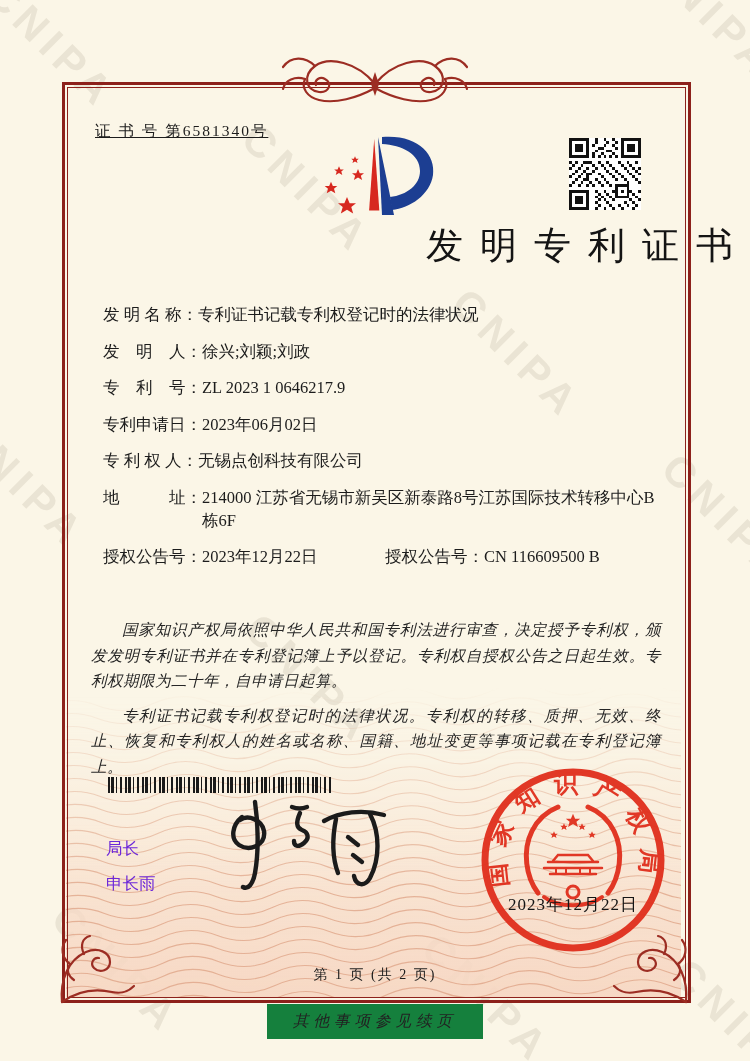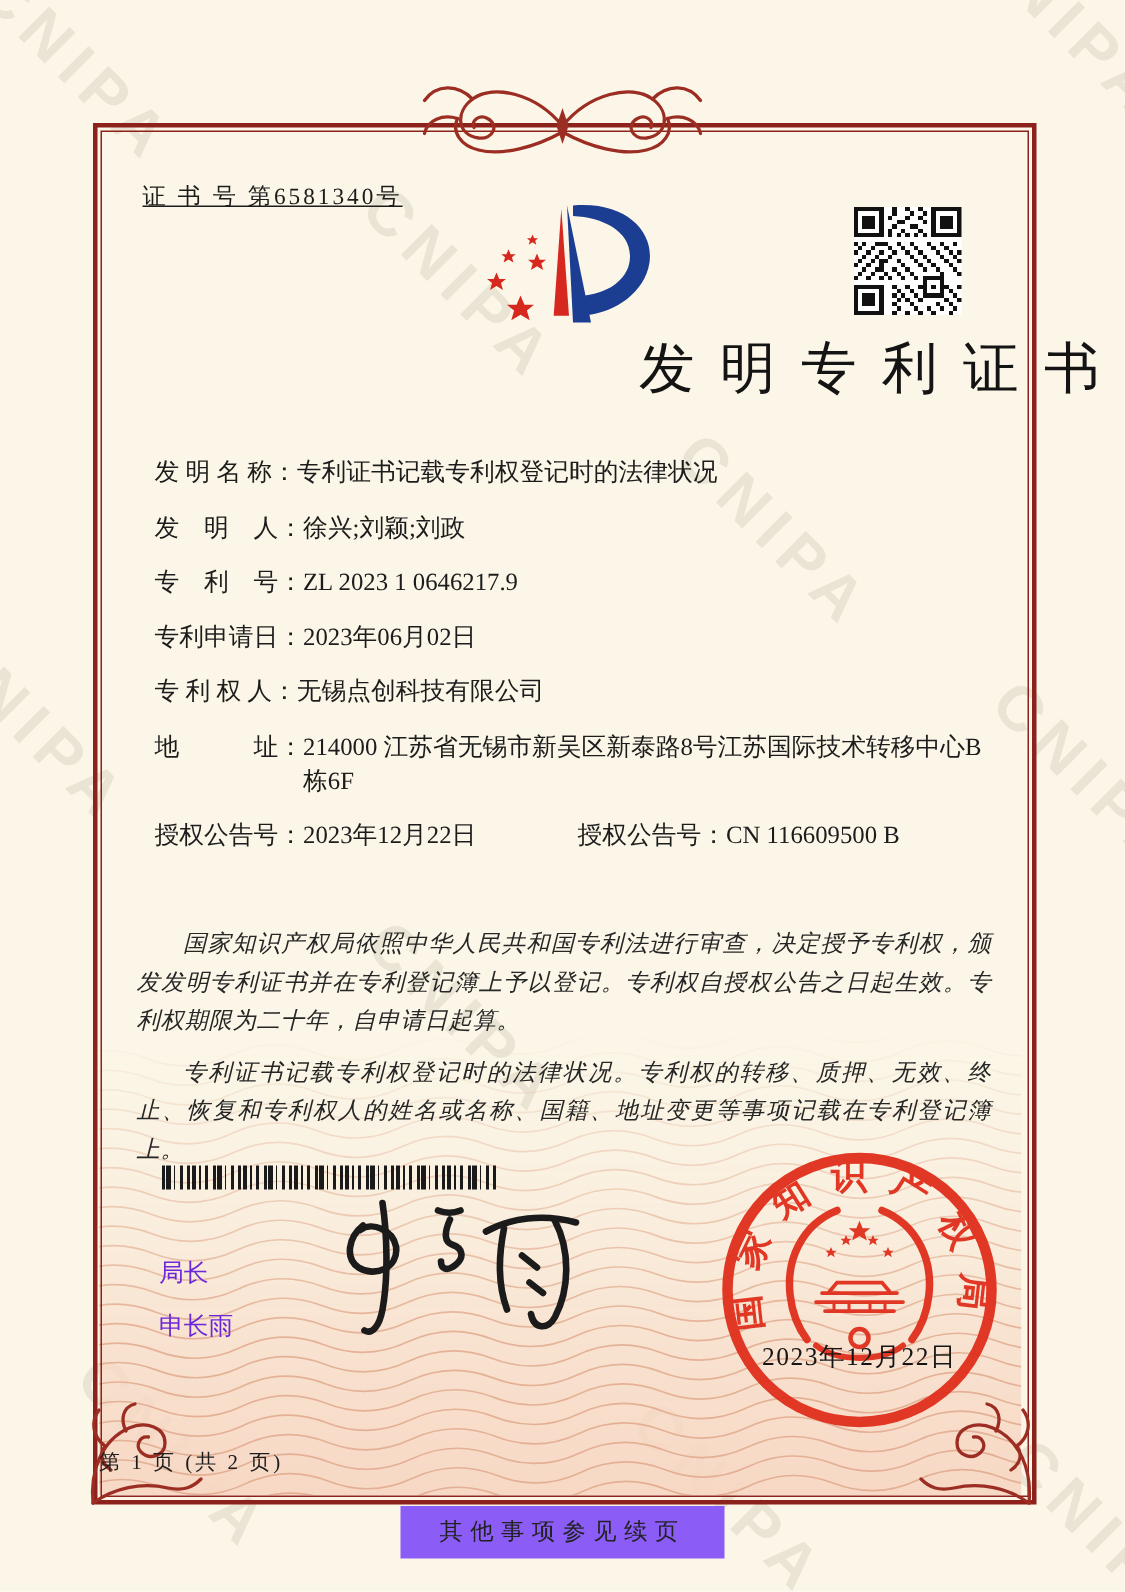--- a/index.html
+++ b/index.html
@@ -32,24 +32,24 @@
   .paras{position:absolute;left:91px;top:617px;width:570px;z-index:4;font-size:15.5px;
          line-height:25.5px;color:#262626;font-style:italic;letter-spacing:.5px;text-align:justify;}
   .paras p{margin:0 0 9px 0;text-indent:2em;}
   .barcode{position:absolute;left:108px;top:777px;width:224px;height:16px;z-index:4;
            background:repeating-linear-gradient(90deg,#1a1a1a 0 2px,rgba(0,0,0,0) 2px 3px,#1a1a1a 3px 6px,rgba(0,0,0,0) 6px 8px,#1a1a1a 8px 9px,rgba(0,0,0,0) 9px 12px,#1a1a1a 12px 14px,rgba(0,0,0,0) 14px 17px);}
   .signer{position:absolute;left:106px;top:838px;z-index:4;
           font-family:"Liberation Sans","DejaVu Sans",sans-serif;font-size:16.5px;color:#6d28d9;}
   .signer div{margin-bottom:13px;}
   .seal-date{position:absolute;left:478px;top:893px;width:190px;text-align:center;
              font-size:17px;letter-spacing:1px;color:#151515;z-index:6;}
-  .page-num{position:absolute;left:66px;top:966px;width:618px;text-align:left;
+  .page-num{position:absolute;left:66px;top:966px;width:618px;text-align:center;
             font-size:14px;letter-spacing:2px;z-index:4;}
   .note-box{position:absolute;left:50%;top:1004px;transform:translateX(-50%);
-            background:#8b5cf6;padding:7px 26px;font-size:15.5px;
+            background:#15803d;padding:7px 26px;font-size:15.5px;font-style:italic;
             letter-spacing:5px;color:#222;z-index:7;white-space:nowrap;}
   svg{display:block;}
 </style>
 </head>
 <body>
 
 <div class="page">
 
   <div class="wm" style="left:-30px;top:20px;">CNIPA</div>
   <div class="wm" style="left:630px;top:-10px;">CNIPA</div>

